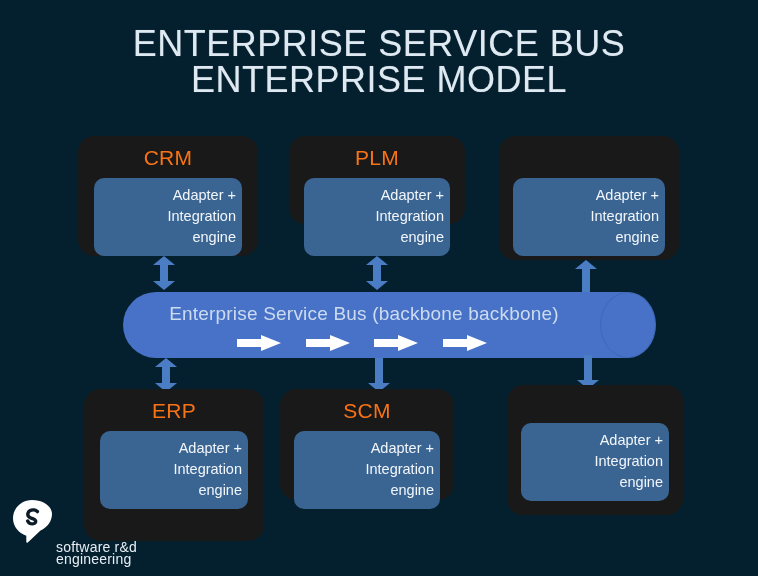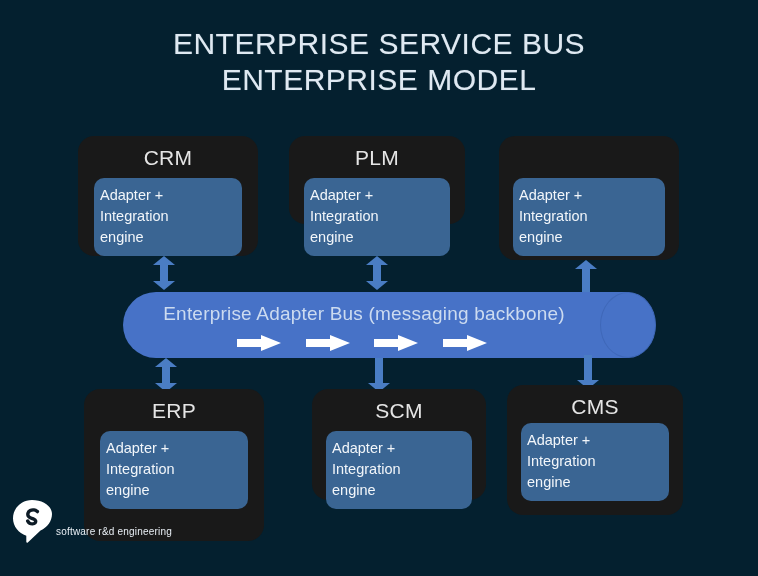--- a/index.html
+++ b/index.html
@@ -23,72 +23,72 @@
   }
 
   
   .title {
     position: absolute;
     left: 0;
     top: 26px;
     width: 758px;
     text-align: center;
     color: #dfe9f2;
-    font-size: 30px;
+    font-size: 36px;
     letter-spacing: 0.5px;
     line-height: 36px;
     font-weight: 400;
     text-shadow: 0 0 1px rgba(223,233,242,0.35);
   }
   .title .l2 { display: block; }
 
   
   .node {
     position: absolute;
     background: #191919;
     border-radius: 16px;
   }
   .node-label {
     position: absolute;
     left: 0;
     top: 10px;
     width: 100%;
     text-align: center;
-    color: #e5e5e5;
+    color: #f97316;
     font-size: 21px;
     font-weight: 400;
     letter-spacing: 0.3px;
   }
   .adapter {
     position: absolute;
     left: 50%;
     transform: translateX(-50%);
     top: 42px;
     background: #3a6593;
     border-radius: 10px;
     color: #f2f6fa;
     font-size: 14.5px;
     line-height: 21px;
-    text-align: left;
+    text-align: right;
     padding: 7px 6px 8px 6px;
     box-sizing: border-box;
   }
 
   
   #node-crm  { left: 78px;  top: 136px; width: 180px; height: 120px; }
   #node-plm  { left: 289px; top: 136px; width: 176px; height: 88px; }
   #node-hrms { left: 499px; top: 136px; width: 180px; height: 124px; }
 
   #node-crm  .adapter { width: 148px; }
   #node-plm  .adapter { width: 146px; }
   #node-hrms .adapter { width: 152px; }
 
   
   #node-erp { left: 84px;  top: 389px; width: 180px; height: 152px; }
-  #node-scm { left: 312px; top: 389px; width: 174px; height: 111px; }
+  #node-scm { left: 280px; top: 389px; width: 174px; height: 111px; }
   #node-cms { left: 507px; top: 385px; width: 176px; height: 130px; }
 
   #node-erp .adapter { width: 148px; }
   #node-scm .adapter { width: 146px; }
   #node-cms .adapter { width: 148px; top: 38px; }
 
   
   .bus {
     position: absolute;
     left: 123px;
@@ -228,24 +228,24 @@
   }
   .logo-word {
     color: #ffffff;
     font-size: 26px;
     font-weight: bold;
     letter-spacing: -0.5px;
     line-height: 27px;
   }
   .logo-tag {
     color: #e8eef4;
-    font-size: 10px;
+    font-size: 14px;
     letter-spacing: 0.2px;
     line-height: 12px;
-    margin-top: 1px;
+    margin-top: 16px;
   }
 </style>
 </head>
 <body>
 
 <div class="canvas">
 
   <div class="title">
     <span>ENTERPRISE SERVICE BUS</span>
     <span class="l2">ENTERPRISE MODEL</span>
@@ -289,21 +289,21 @@
   </div>
   <div class="conn up-only" id="conn-hrms">
     <div class="head-up"></div>
     <div class="shaft"></div>
 
   </div>
 
   <div class="bus">
     <div class="bus-body"></div>
     <div class="bus-cap"></div>
-    <div class="bus-label">Enterprise Adapter Bus (messaging backbone)</div>
+    <div class="bus-label">Enterprise Service Bus (backbone backbone)</div>
     <div class="bus-arrows">
       <div class="warrow">
           <div class="shaft"></div>
           <div class="head"></div>
         </div>
       <div class="warrow">
           <div class="shaft"></div>
           <div class="head"></div>
         </div>
       <div class="warrow">
@@ -345,21 +345,20 @@
   <div class="node" id="node-scm">
     <div class="node-label">SCM</div>
     <div class="adapter">
       <div>Adapter +</div>
       <div>Integration</div>
       <div>engine</div>
     </div>
   </div>
 
   <div class="node" id="node-cms">
-    <div class="node-label">CMS</div>
     <div class="adapter">
       <div>Adapter +</div>
       <div>Integration</div>
       <div>engine</div>
     </div>
   </div>
 
   <div class="logo">
     <div class="logo-mark">
       <svg width="42" height="44" viewBox="0 0 42 44" xmlns="http://www.w3.org/2000/svg">

